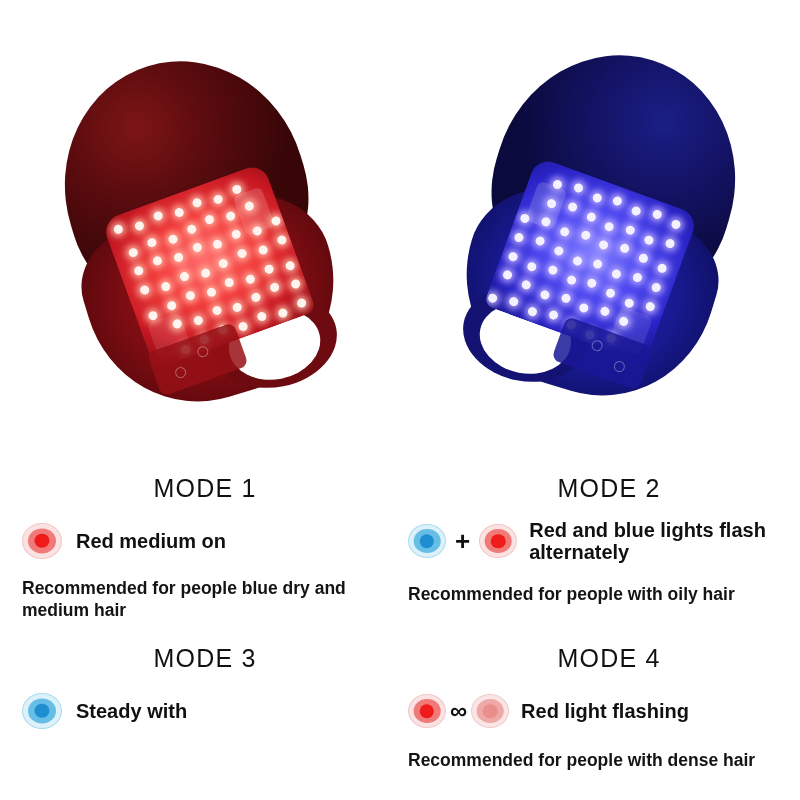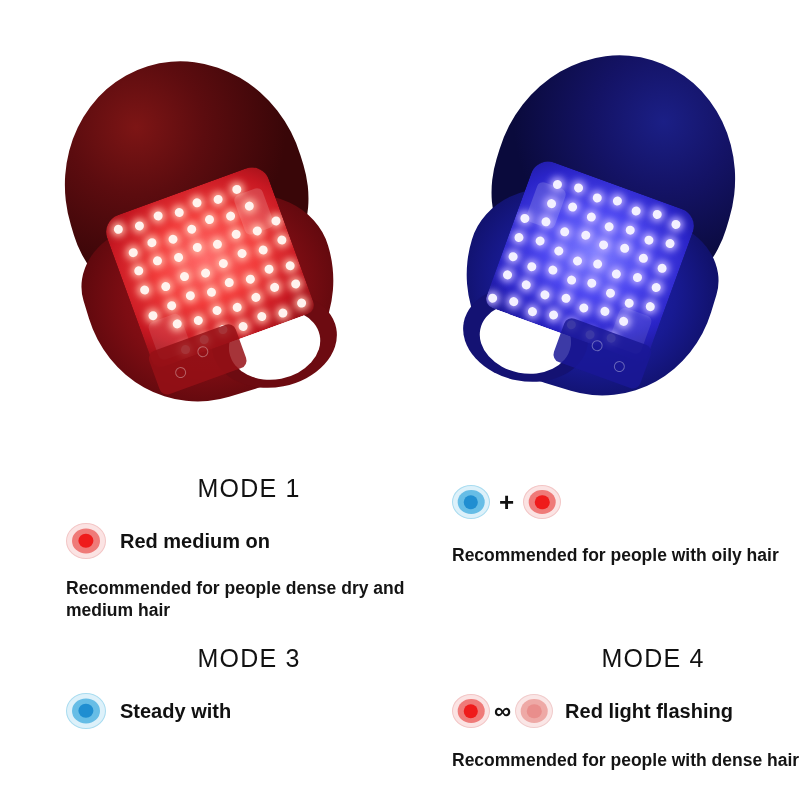--- a/index.html
+++ b/index.html
@@ -221,21 +221,20 @@
     left: 0;
     top: 462px;
     width: 800px;
     height: 338px;
   }
 
   .mode-card {
     position: absolute;
     width: 400px;
     height: 170px;
-    margin-left: 44px;
   }
   .mode-card.m1 { left: 0;   top: 0; }
   .mode-card.m2 { left: 400px; top: 0; }
   .mode-card.m3 { left: 0;   top: 170px; }
   .mode-card.m4 { left: 400px; top: 170px; }
 
   .mode-title {
     text-align: center;
     font-size: 25px;
     font-weight: normal;
@@ -488,38 +487,40 @@
       <div class="mode-row">
         <span class="icon-group">
           <span class="dot red">
             <span class="ring-outer"></span>
             <span class="ring-mid"></span>
             <span class="core"></span>
           </span>
         </span>
         <span class="mode-label">Red medium on</span>
       </div>
-      <div class="mode-desc">Recommended for people dense dry and medium hair</div>
+      <div class="mode-desc">Recommended for people blue dry and medium hair</div>
     </div>
 
     <div class="mode-card m2">
+      <div class="mode-title">MODE  2</div>
       <div class="mode-row">
         <span class="icon-group">
           <span class="dot blue small">
             <span class="ring-outer"></span>
             <span class="ring-mid"></span>
             <span class="core"></span>
           </span>
           <span class="op">+</span>
           <span class="dot red small">
             <span class="ring-outer"></span>
             <span class="ring-mid"></span>
             <span class="core"></span>
           </span>
         </span>
+        <span class="mode-label">Red and blue lights flash alternately</span>
       </div>
       <div class="mode-desc">Recommended for people with oily hair</div>
     </div>
 
     <div class="mode-card m3">
       <div class="mode-title">MODE  3</div>
       <div class="mode-row">
         <span class="icon-group">
           <span class="dot blue">
             <span class="ring-outer"></span>

